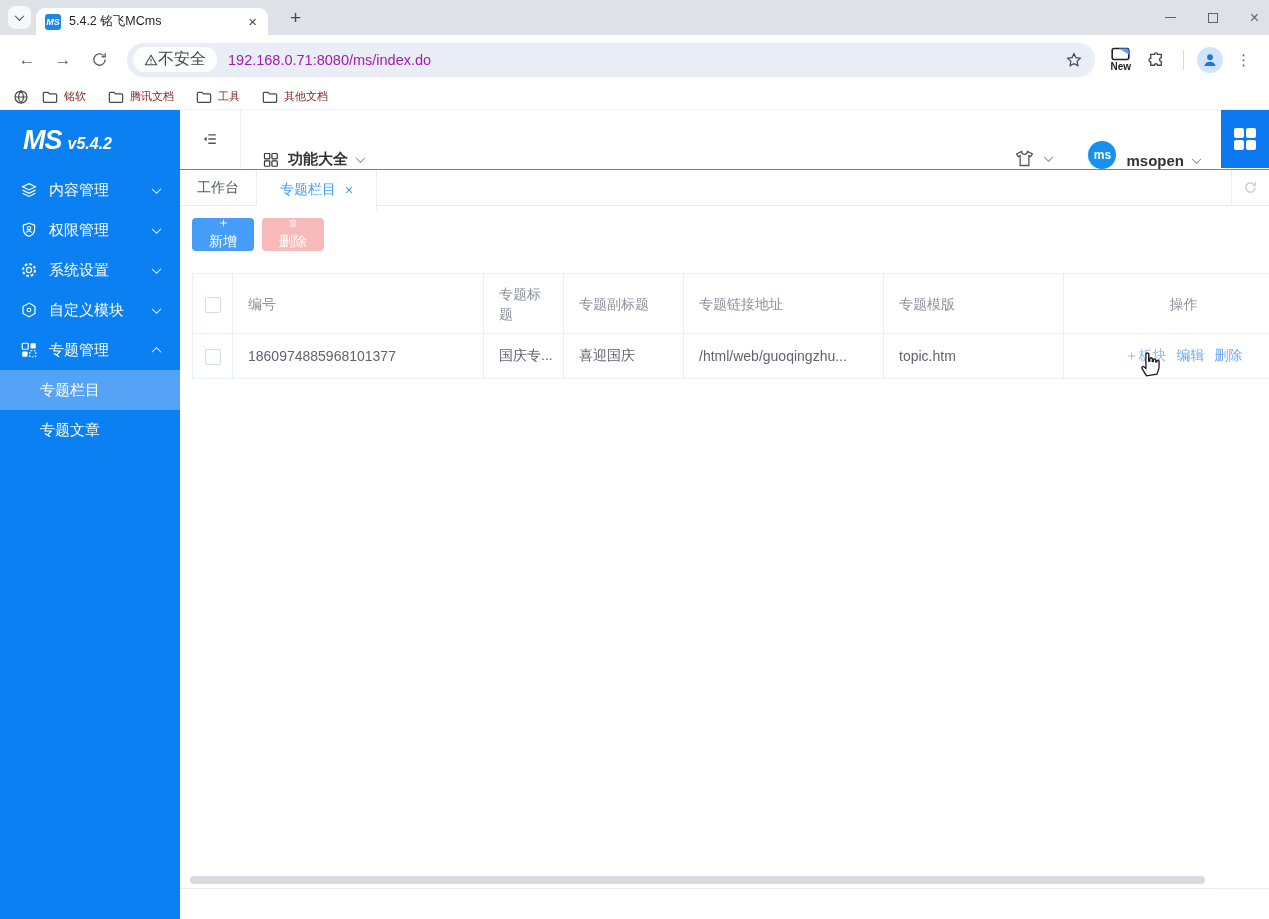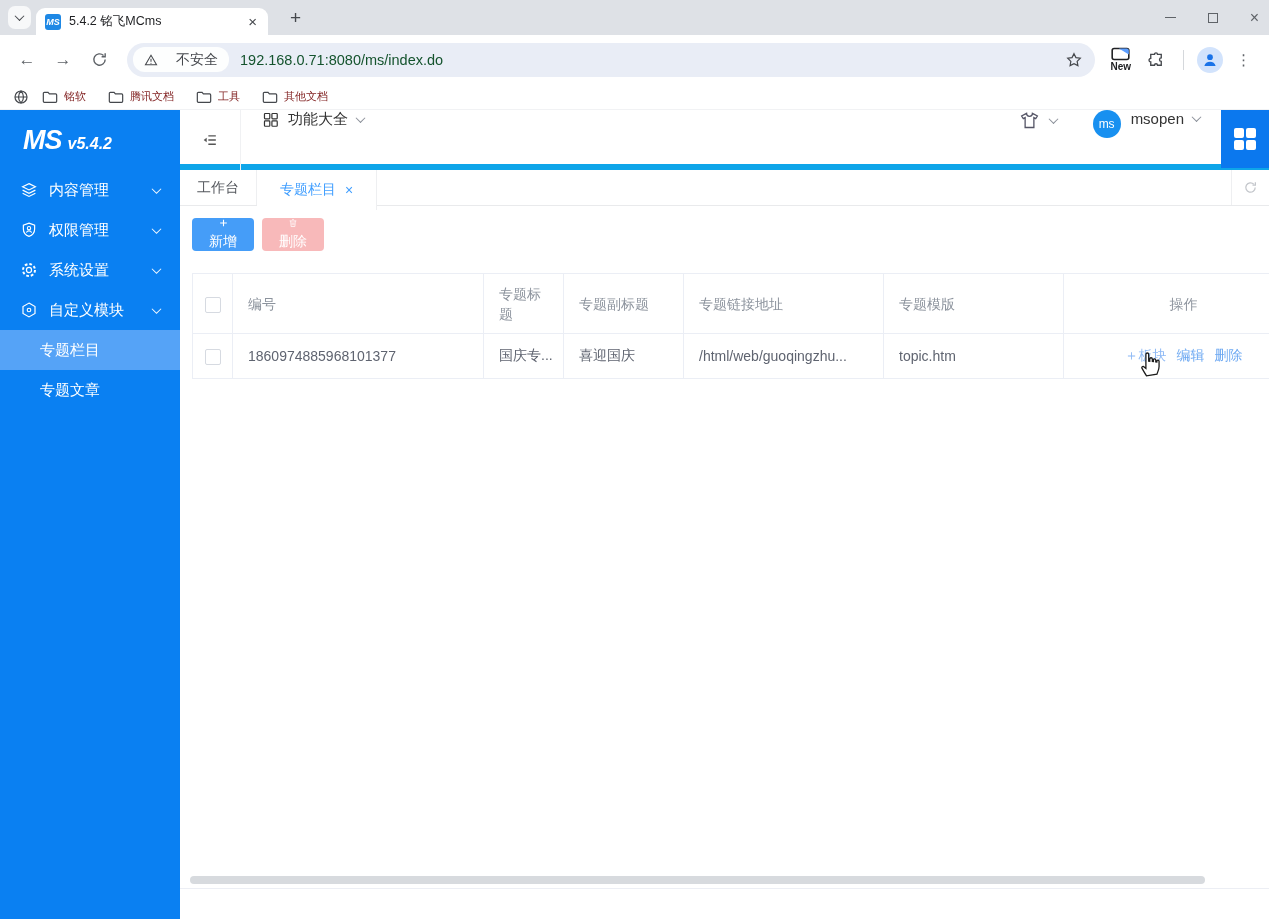--- a/index.html
+++ b/index.html
@@ -17,22 +17,22 @@
   .btab-close { color:#45484d; font-size:15px; line-height:1; padding:0 2px; }
   .newtab { position:absolute; left:283px; top:5px; width:25px; height:25px; font-size:19px; color:#45484d; display:grid; place-items:center; }
   .wincontrols { position:absolute; right:10px; top:0; height:35px; display:flex; align-items:center; gap:32px; color:#5f6368; }
   .win-min { width:11px; border-top:1.4px solid #5f6368; display:inline-block; }
   .win-max { width:10px; height:10px; border:1.4px solid #5f6368; display:inline-block; }
   .win-close { font-size:16px; line-height:1; }
 
   .toolbar { height:49px; background:#fff; display:flex; align-items:center; padding:0 9px; }
   .navbtn { width:30px; height:30px; display:grid; place-items:center; color:#5f6368; font-size:17px; margin:0 3px; }
   .omnibox { flex:1; height:34px; background:#e9edf6; border-radius:17px; display:flex; align-items:center; padding:0 12px 0 6px; margin:0 8px 0 10px; }
-  .secchip { background:#fdfefe; border-radius:12px; height:25px; padding:0 11px; display:flex; align-items:center; gap:18px; color:#45484d; font-size:14px; }
-  .url { margin-left:11px; color:#14532d; font-size:14.5px; flex:1; white-space:nowrap; }
+  .secchip { background:#fdfefe; border-radius:12px; height:25px; padding:0 11px; display:flex; align-items:center; gap:0; color:#45484d; font-size:16px; }
+  .url { margin-left:11px; color:#a21caf; font-size:14.5px; flex:1; white-space:nowrap; }
   .extnew { display:flex; flex-direction:column; align-items:center; margin:0 7px; line-height:1; }
   .extnew .lbl { font-size:10px; color:#202124; font-weight:bold; margin-top:1px; }
   .tooldiv { width:1px; height:20px; background:#d5d8dc; margin:0 9px; }
   .chromeavatar { width:26px; height:26px; border-radius:50%; background:#d2e3fc; display:grid; place-items:center; margin:0 4px; }
   .dots { font-size:15px; color:#5f6368; letter-spacing:0; padding:0 9px; }
 
   .bookmarks { height:26px; background:#fff; display:flex; align-items:center; padding:0 13px; gap:13px; border-bottom:1px solid #f1f2f4; }
   .bmitem { display:flex; align-items:center; gap:6px; font-size:11px; color:#7f1d1d; margin-right:9px; }
 
   
@@ -41,21 +41,21 @@
   .logo { height:60px; display:flex; align-items:center; padding-left:23px; }
   .logo .ms { font-size:27px; font-weight:bold; font-style:italic; letter-spacing:-1px; }
   .logo .ver { font-size:16px; font-weight:bold; font-style:italic; margin:8px 0 0 6px; }
   .navitem { height:40px; display:flex; align-items:center; padding:0 20px; gap:11px; font-size:15px; }
   .navitem .nchev { margin-left:auto; color:rgba(255,255,255,.95); }
   .nicon { width:18px; height:18px; flex-shrink:0; }
   .subitem { height:40px; display:flex; align-items:center; padding-left:40px; font-size:15px; }
   .subitem.active { background:#55a3f7; }
 
   .main { flex:1; min-width:0; display:flex; flex-direction:column; background:#fff; }
-  .appbar { height:60px; display:flex; align-items:flex-start; border-bottom:6px solid #0ea5e9; }
+  .appbar { height:60px; display:flex; align-items:flex-end; border-bottom:1px solid #0ea5e9;font-weight:bold; }
   .collapse { width:61px; height:60px; display:grid; place-items:center; border-right:1px solid #f0f1f3; }
   .appsmenu { display:flex; align-items:center; gap:9px; padding:0 21px; font-size:15px; color:#333; }
   .appsmenu .nchev, .themer .nchev, .usermenu .nchev { color:#8a8f99; }
   .spacer { flex:1; }
   .themer { display:flex; align-items:center; gap:10px; color:#333; }
   .msavatar { width:28px; height:28px; border-radius:50%; background:#1890f0; color:#fff; font-size:12px; display:grid; place-items:center; margin-left:36px; }
   .usermenu { display:flex; align-items:center; gap:9px; margin:0 0 0 10px; font-size:15px; color:#333; }
   .bluesquare { width:48px; height:58px; background:#0b78ee; margin-left:21px; display:grid; place-items:center; align-self:flex-start; }
 
   .tabbar { height:36px; background:#fff; border-bottom:1px solid #e9eaec; display:flex; position:relative; }
@@ -213,20 +213,30 @@
         <span>系统设置</span>
         <span class="nchev chev"></span>
       </div>
       <div class="navitem">
         <svg class="nicon" viewBox="0 0 24 24">
             <path d="M12 2.8l8 4.6v9.2l-8 4.6-8-4.6V7.4z" fill="none" stroke="#fff" stroke-width="1.6"></path>
             <circle cx="12" cy="12" r="2.4" fill="none" stroke="#fff" stroke-width="1.5"></circle>
           </svg>
         <span>自定义模块</span>
         <span class="nchev chev"></span>
+      </div>
+      <div class="navitem">
+        <svg class="nicon" viewBox="0 0 24 24">
+            <rect x="3" y="3" width="8" height="8" rx="1" fill="none" stroke="#fff" stroke-width="1.6"></rect>
+            <rect x="14" y="3" width="7" height="7" rx="1" fill="#fff"></rect>
+            <rect x="3" y="14" width="7" height="7" rx="1" fill="#fff"></rect>
+            <rect x="13" y="13" width="8" height="8" rx="1" fill="none" stroke="#fff" stroke-width="1.6" stroke-dasharray="2.4 1.8"></rect>
+          </svg>
+        <span>专题管理</span>
+        <span class="nchev chev up"></span>
       </div>
       <div class="subitem active">
         <span>专题栏目</span>
       </div>
       <div class="subitem">
         <span>专题文章</span>
       </div>
     </aside>
 
     <div class="main">

